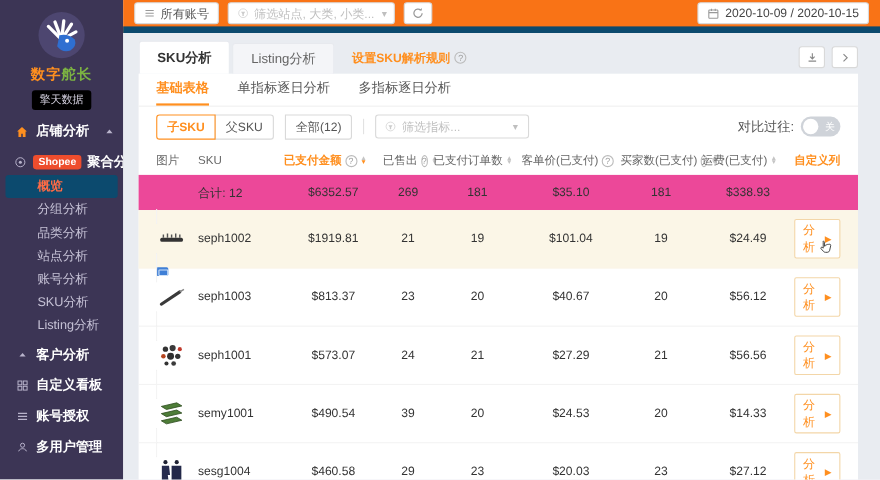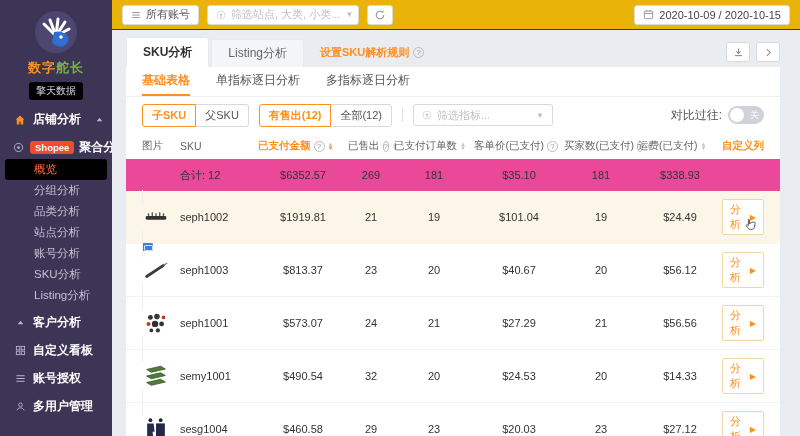--- a/index.html
+++ b/index.html
@@ -22,28 +22,28 @@
               font-size:10px; padding:2px 7px; border-radius:3px; }
   .nav { margin-top:8px; }
   .nav-item { display:flex; align-items:center; height:21px; padding:0 8px 0 13px;
               cursor:pointer; white-space:nowrap; font-size:11.5px; }
   .nav-item .ic { width:14px; margin-right:6px; display:inline-flex; justify-content:center;
                   align-items:center; color:#b9b4cc; }
   .nav-item .ic.ic-home { color:#ff8f1f; }
   .nav-item.section { color:#fff; font-weight:bold; font-size:12px; margin-top:5px; height:23px; }
   .nav-item.sub { padding-left:34px; color:#c6c2d6; }
   .nav-item.sub2 { padding-left:44px; color:#c6c2d6; height:23px; }
-  .nav-item.selected { background:#000000; color:#ff6b45; border-radius:3px; margin:0 5px; padding-left:29px; }
+  .nav-item.selected { background:#0c4a6e; color:#ff6b45; border-radius:3px; margin:0 5px; padding-left:29px;font-weight:bold; }
   .shopee { background:#ee4d2d; color:#fff; font-weight:bold; font-size:9.5px;
             padding:1px 5px; border-radius:3px; margin-right:5px; }
   .caret-r { margin-left:auto; color:#b9b4cc; display:inline-flex; }
 
   
   .main { flex:1; min-width:0; display:flex; flex-direction:column; }
-  .topbar { height:30px; background:#eab308; border-bottom:1px solid #0c4a6e;
+  .topbar { height:30px; background:#f97316; border-bottom:6px solid #0c4a6e;
             display:flex; align-items:center; padding:0 10px; gap:8px; flex-shrink:0;text-align:center; }
   .btn { height:20px; display:inline-flex; align-items:center; gap:5px;
          border:1px solid #d9d9d9; border-radius:3px; background:#fff; padding:0 8px;
          font-size:11px; color:#555; cursor:pointer; white-space:nowrap; }
   .btn .gi { display:inline-flex; color:#999; }
   .select { color:#bfbfbf; width:152px; justify-content:flex-start; }
   .select .arrow { margin-left:auto; color:#bfbfbf; font-size:8px; }
   .sq { width:26px; justify-content:center; padding:0; }
   .date-btn { margin-left:auto; color:#444; }
 
@@ -284,21 +284,20 @@
             <div class="subtab">单指标逐日分析</div>
             <div class="subtab">多指标逐日分析</div>
           </div>
 
         <div class="filterrow">
           <div class="btn-group">
               <span class="gbtn active">子SKU</span>
               <span class="gbtn">父SKU</span>
             </div>
           <div class="btn-group">
-              <span class="gbtn active">有售出(12)</span>
               <span class="gbtn">全部(12)</span>
             </div>
           <div class="vdiv"></div>
           <div class="btn select" style="width:140px;height:22px;">
             <span class="gi">
               <svg width="10" height="10" viewBox="0 0 16 16">
                   <circle cx="8" cy="8" r="6.4" fill="none" stroke="#ccc"></circle>
                   <path d="M5 6h6L9 9v3H7V9z" fill="#ccc"></path>
                 </svg>
             </span>
@@ -448,21 +447,21 @@
             <div class="grid trow">
               <div><span class="pimg"><svg viewBox="0 0 30 30">
                     <g stroke="#2e4d20" stroke-width="0.8">
                       <path d="M5 8l15-3.5 5 3-15 3.5z" fill="#4e7d38"></path>
                       <path d="M5 15l15-3.5 5 3-15 3.5z" fill="#4e7d38"></path>
                       <path d="M5 22l15-3.5 5 3-15 3.5z" fill="#4e7d38"></path>
                     </g>
                   </svg></span></div>
               <div class="sku-cell">semy1001</div>
               <div class="cell-c">$490.54</div>
-              <div class="cell-c">32</div>
+              <div class="cell-c">39</div>
               <div class="cell-c">20</div>
               <div class="cell-c">$24.53</div>
               <div class="cell-c">20</div>
               <div class="cell-c">$14.33</div>
               <div class="acell">
                 <span class="an-btn">
                   <span>分析</span>
                   <span class="ar">▶</span>
                 </span>
               </div>

